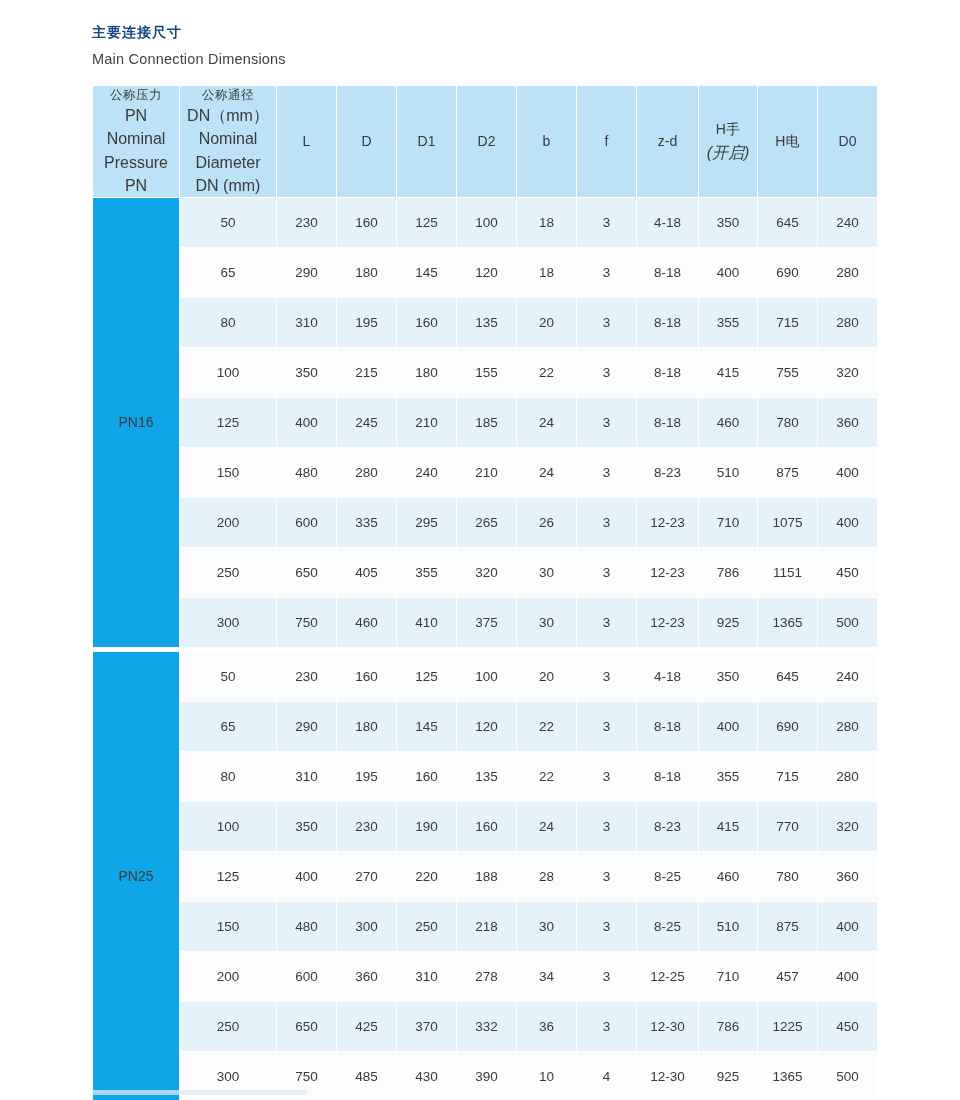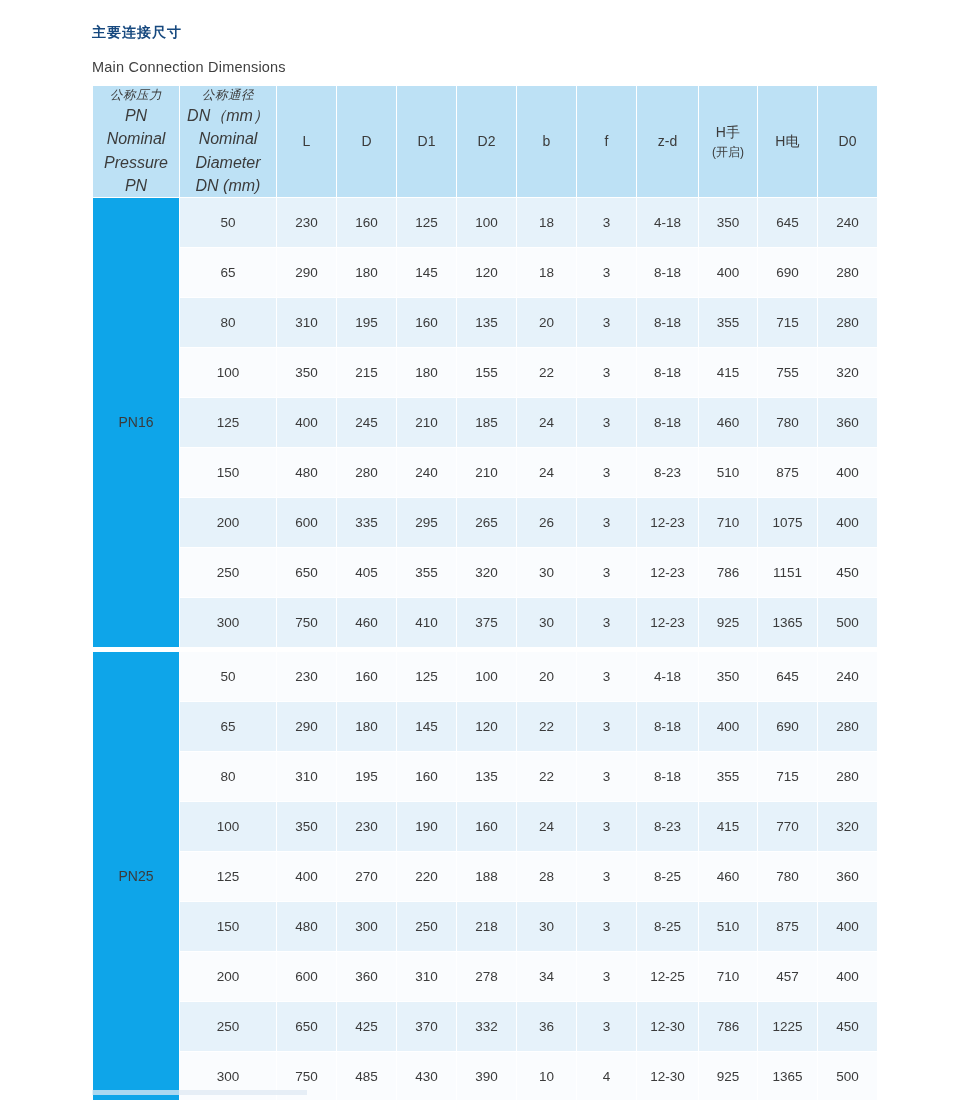--- a/index.html
+++ b/index.html
@@ -35,21 +35,21 @@
     letter-spacing: 1px;
     line-height: 1.25;
     white-space: nowrap;
   }
   .title-en {
     font-size: 14.5px;
     font-weight: normal;
     color: #3f3f3f;
     letter-spacing: 0.2px;
     line-height: 1.3;
-    margin-top: 16px;
+    margin-top: 8px;
     white-space: nowrap;
   }
 
   
   .table-wrap {
     position: absolute;
     left: 92px;
     top: 85px;
     width: 776px;
   }
@@ -72,42 +72,42 @@
   thead th {
     background: #bde1f5;
     color: #29476a;
     height: 108px;
     font-size: 13px;
     line-height: 1.45;
   }
   thead th .hdr-multi {
     display: block;
     padding: 0 2px;
-    font-style: italic;
   }
   thead th .hdr-cn {
     display: block;
     font-size: 12.5px;
     letter-spacing: 0.5px;
   }
   thead th .hdr-en {
     display: block;
     font-size: 16px;
   }
   thead th .hdr-sym {
     font-size: 14px;
   }
   thead th .hdr-sym-cn {
     font-size: 14px;
     letter-spacing: 0.3px;
   }
   thead th .hdr-sub {
     display: block;
-    font-size: 12px;
+    font-size: 16px;
     margin-top: 1px;
+    font-style: italic;
   }
 
   
   td.pn-cell {
     background: #0ea5e9;
     color: #29476a;
     font-size: 14px;
     vertical-align: middle;
   }
 

